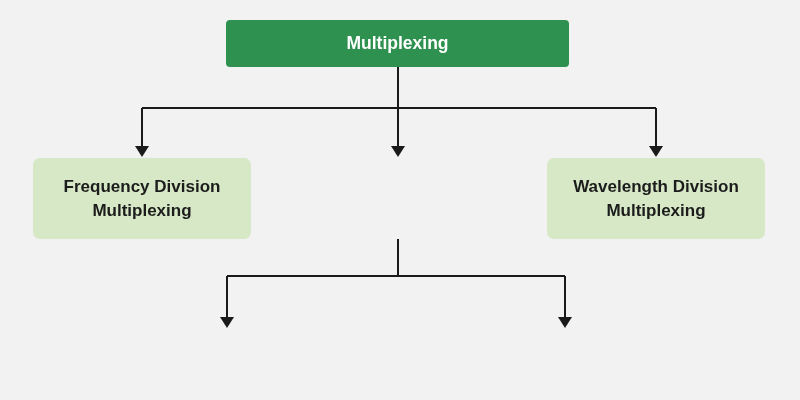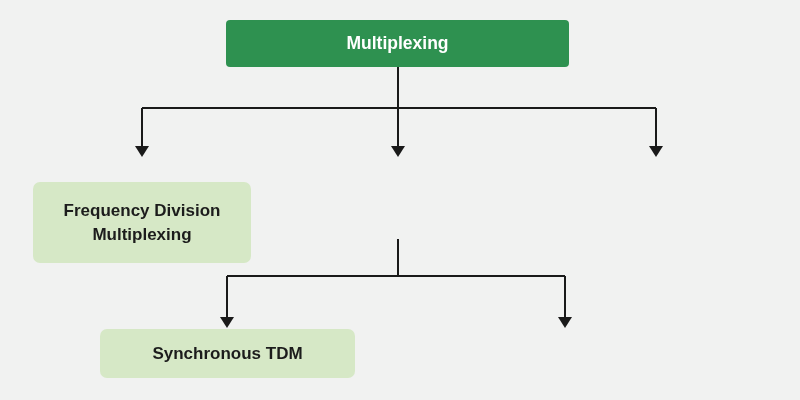--- a/index.html
+++ b/index.html
@@ -44,21 +44,21 @@
   }
   .node.root {
     left: 226px; top: 20px;
     width: 343px; height: 47px;
     background: var(--root-bg);
     color: var(--root-text);
     font-weight: 700;
     font-size: 17.5px;
     border-radius: 4px;
   }
-  .node.lvl1 { top: 158px; width: 218px; height: 81px; margin-top: 24px; }
+  .node.lvl1 { top: 158px; width: 218px; height: 81px; }
   .node.fdm  { left: 33px; }
   .node.tdm  { left: 289px; }
   .node.wdm  { left: 547px; }
   .node.lvl2 { top: 329px; width: 255px; height: 49px; }
   .node.sync { left: 100px; }
   .node.stat { left: 438px; }
   .connectors line { stroke: var(--connector); stroke-width: 2; }
   .connectors polygon { fill: var(--connector); }
 </style>
 </head>
@@ -86,19 +86,19 @@
 
   <div class="node root">
     <span>Multiplexing</span>
   </div>
 
   <div class="node lvl1 fdm">
     <span>Frequency Division Multiplexing</span>
   </div>
 
 
+  <div class="node lvl1 wdm">
+    <span>Wavelength Division Multiplexing</span>
+  </div>
 
-  <div class="node lvl2 sync">
-    <span>Synchronous TDM</span>
-  </div>
 
 
 </div>
 
 </body></html>

